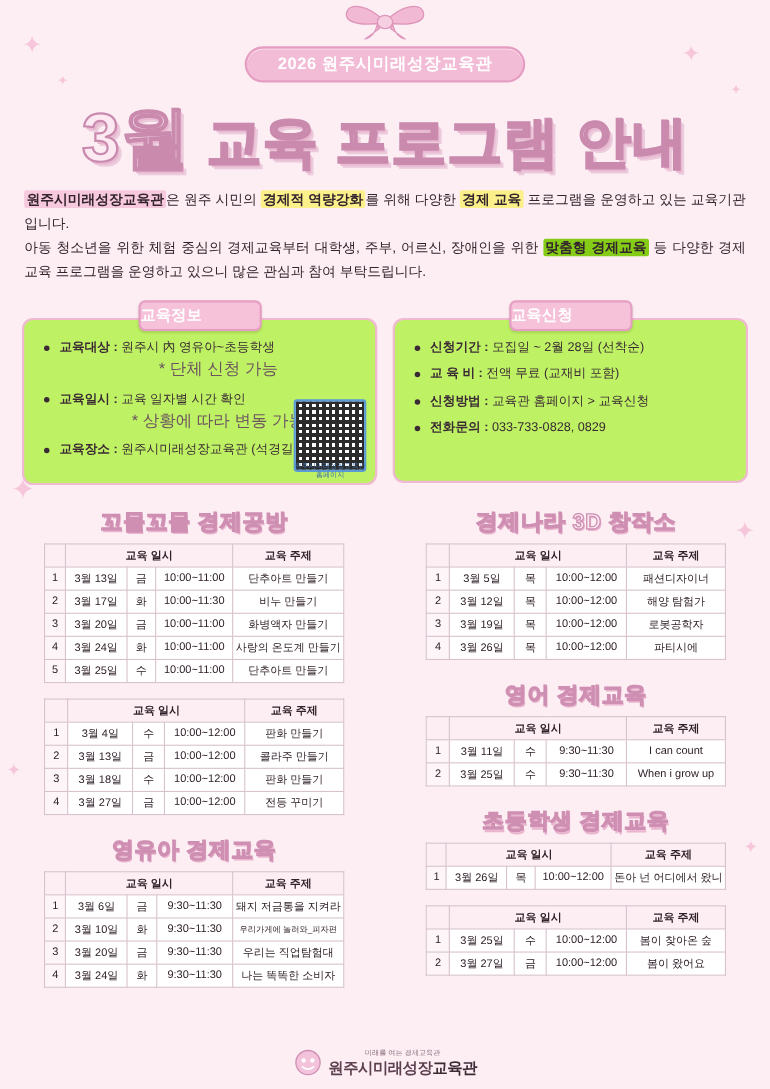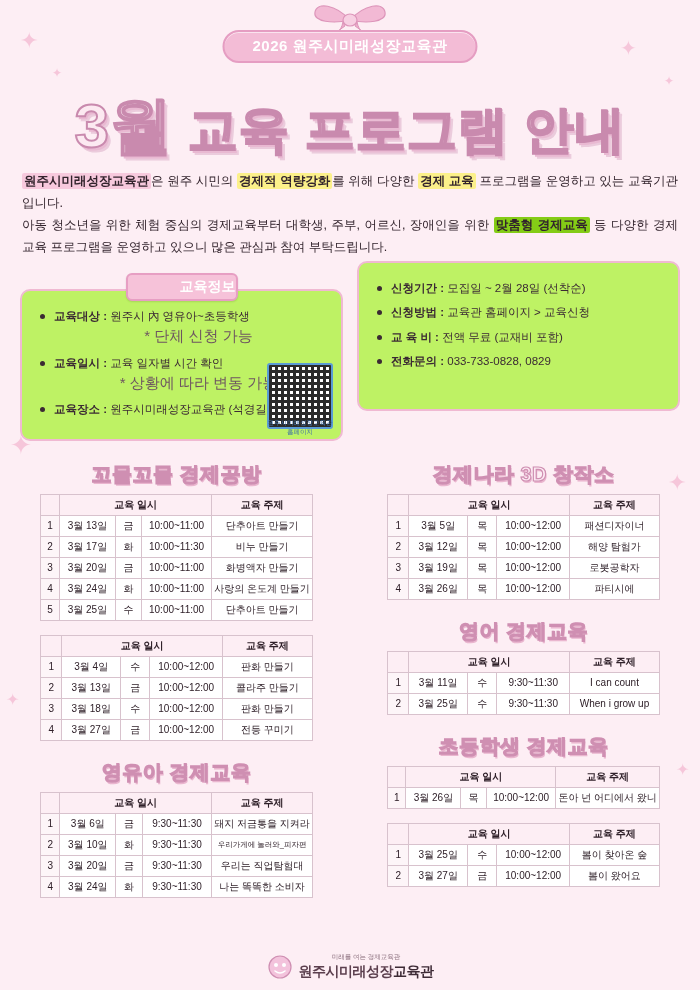--- a/index.html
+++ b/index.html
@@ -12,21 +12,21 @@
     overflow:hidden;
   }
   .sparkle{position:absolute;color:#f6c6da;pointer-events:none;user-select:none;}
   
   .ribbon-wrap{position:relative;width:100%;height:84px;}
   .bow{
     position:absolute;left:50%;top:2px;transform:translateX(-50%);
     width:90px;height:34px;
   }
   .badge{
-    position:absolute;left:50%;top:30px;transform:translateX(-50%);
+    position:absolute;left:50%;top:42px;transform:translateX(-50%);
     background:#f3bcd6;
     border:2px solid #e59dc2;
     border-radius:20px;
     padding:5px 28px;
     color:#ffffff;
     font-size:15px;
     font-weight:bold;
     letter-spacing:.5px;
     white-space:nowrap;
     box-shadow:0 1px 0 rgba(255,255,255,.6) inset;
@@ -60,21 +60,21 @@
     display:flex;
     gap:14px;
     margin:14px 20px 0 20px;
   }
   .info-col{flex:1;position:relative;}
   .info-head{
     width:108px;margin:0 auto;
     background:#f6c2d9;
     border:2px solid #e79ec3;
     border-radius:6px;
-    text-align:right;
+    text-align:left;
     color:#fff;
     font-weight:bold;
     font-size:14px;
     padding:3px 0;
     position:relative;
     z-index:3;
     box-shadow:0 1px 2px rgba(0,0,0,.12);
   }
   .info-body{
     margin-top:-12px;
@@ -228,30 +228,31 @@
         <li class="bullet">
           <span class="lbl">교육장소 : </span><span>원주시미래성장교육관 (석경길 6)</span>
         </li>
       </ul>
       <div class="qr"></div>
       <div class="qr-cap">원주시미래성장교육관 홈페이지</div>
     </div>
   </div>
 
   <div class="info-col">
+    <div class="info-head">교육신청</div>
     <div class="info-body">
       <ul class="info-list">
         <li class="bullet">
           <span class="lbl">신청기간 : </span><span>모집일 ~ 2월 28일 (선착순)</span>
         </li>
         <li class="bullet">
+          <span class="lbl">교 육 비 : </span><span>전액 무료 (교재비 포함)</span>
+        </li>
+        <li class="bullet">
           <span class="lbl">신청방법 : </span><span>교육관 홈페이지 &gt; 교육신청</span>
-        </li>
-        <li class="bullet">
-          <span class="lbl">교 육 비 : </span><span>전액 무료 (교재비 포함)</span>
         </li>
         <li class="bullet">
           <span class="lbl">전화문의 : </span><span>033-733-0828, 0829</span>
         </li>
       </ul>
     </div>
   </div>
 </div>
 
 <div class="programs">

